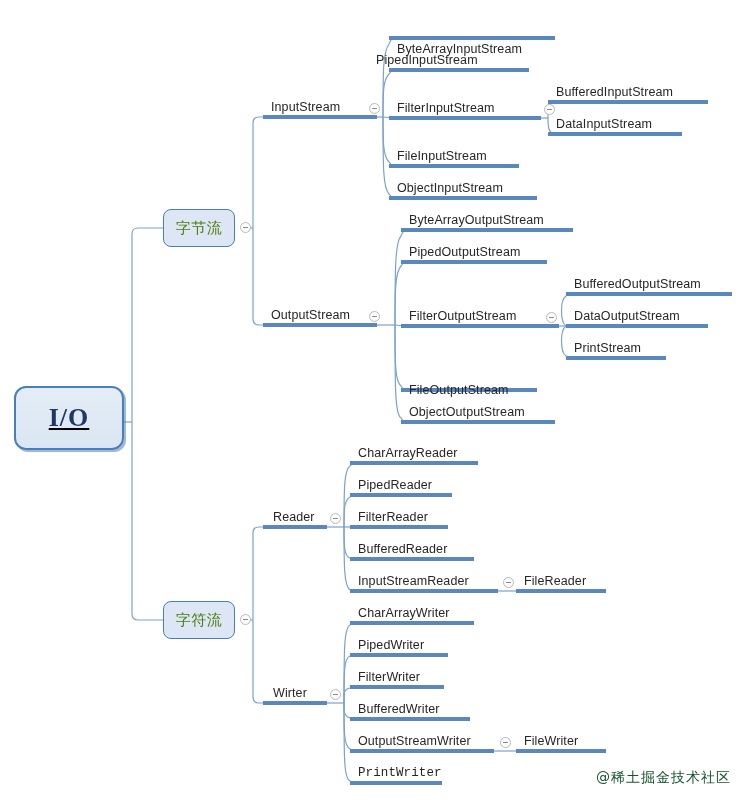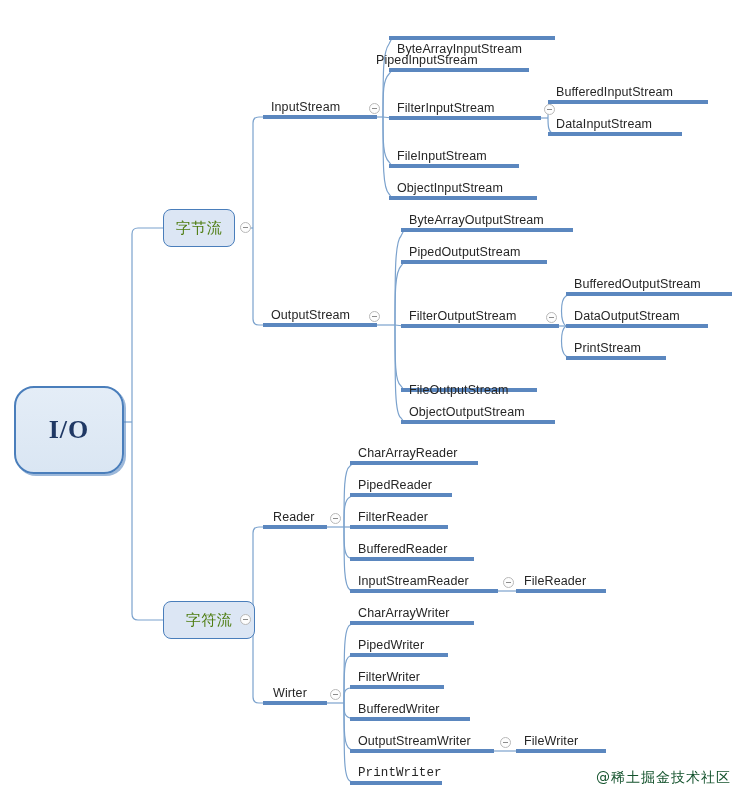--- a/index.html
+++ b/index.html
@@ -34,29 +34,30 @@
     color: #262626;
     white-space: nowrap;
     line-height: 1;
     letter-spacing: 0.1px;
   }
   .root-box {
     position: absolute;
     left: 14px;
     top: 386px;
     width: 110px;
-    height: 88px;
+    height: 64px;
     box-sizing: border-box;
     border: 2.5px solid #4a7ebb;
-    border-radius: 20px;
+    border-radius: 12px;
     background: linear-gradient(180deg, #e4edf7 0%, #dae6f3 100%);
     box-shadow: 2px 2px 0 rgba(74,126,187,0.55);
     display: flex;
     align-items: center;
     justify-content: center;
+    text-decoration: underline;
   }
   .root-box span {
     font-family: "Liberation Serif", serif;
     font-size: 26px;
     font-weight: 700;
     color: #1f3864;
     letter-spacing: 1px;
   }
   .cat-box {
     position: absolute;
@@ -226,21 +227,21 @@
 
   <div class="root-box">
     <span>I/O</span>
   </div>
 
   <div id="label-layer">
       <div class="cat-box" style="left: 163px; top: 209px; width: 72px; height: 38px;">
         <span>字节流</span>
       </div>
       <div class="collapse-icon" style="left: 240px; top: 222px;"></div>
-      <div class="cat-box" style="left: 163px; top: 601px; width: 92px; height: 38px;">
+      <div class="cat-box" style="left: 163px; top: 601px; width: 72px; height: 38px;">
         <span>字符流</span>
       </div>
       <div class="collapse-icon" style="left: 240px; top: 614px;"></div>
       <div class="node-label" style="left: 271px; top: 101px;">InputStream</div>
       <div class="collapse-icon" style="left: 369px; top: 103px;"></div>
       <div class="node-label" style="left: 271px; top: 309px;">OutputStream</div>
       <div class="collapse-icon" style="left: 369px; top: 311px;"></div>
       <div class="node-label" style="left: 397px; top: 22px; margin-top: 21px;">ByteArrayInputStream</div>
       <div class="node-label" style="left: 376px; top: 54px;">PipedInputStream</div>
       <div class="node-label" style="left: 397px; top: 102px;">FilterInputStream</div>

